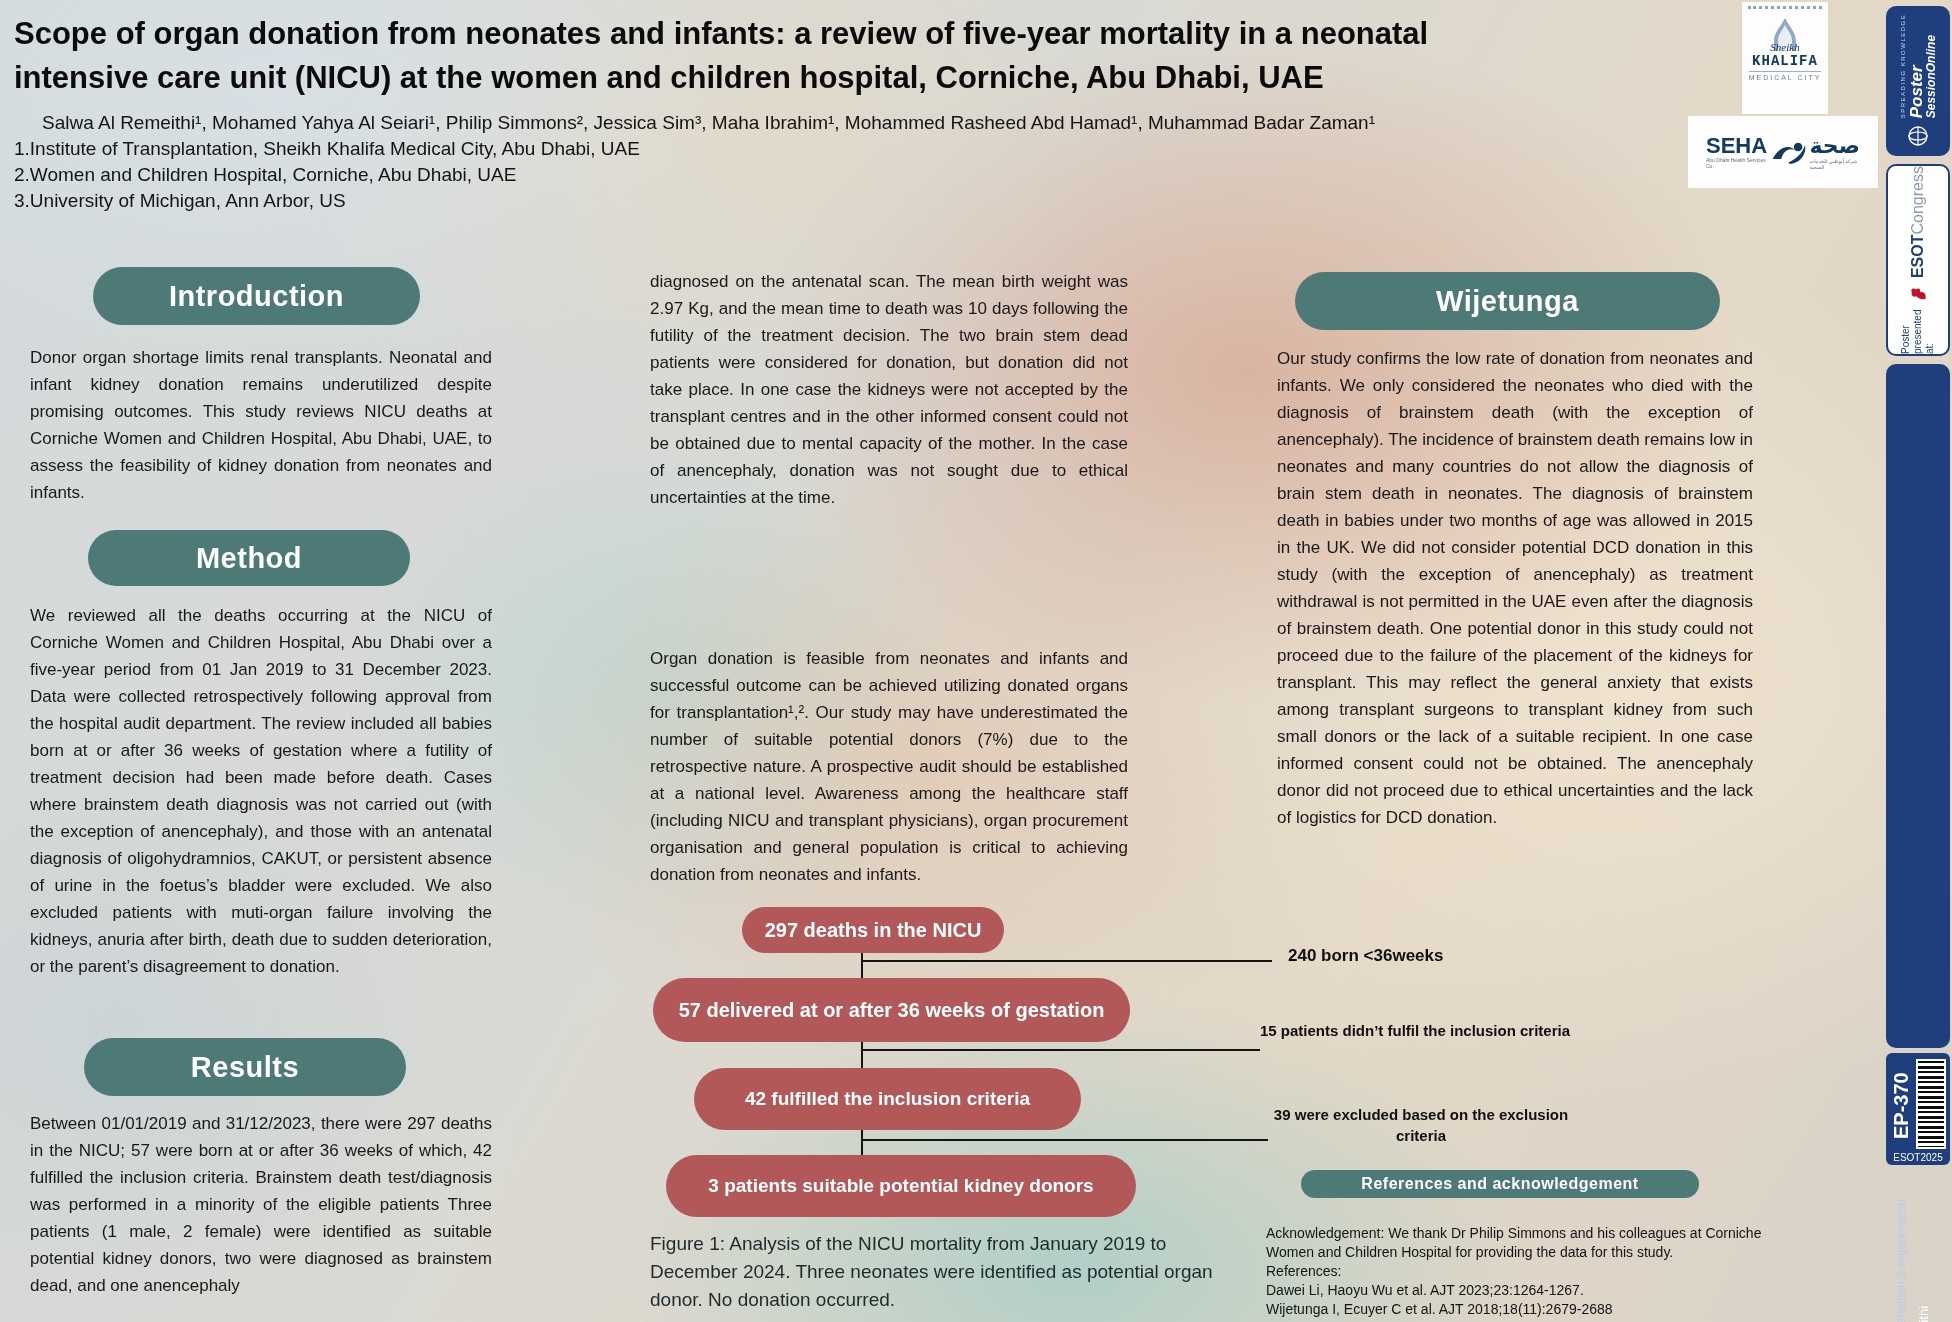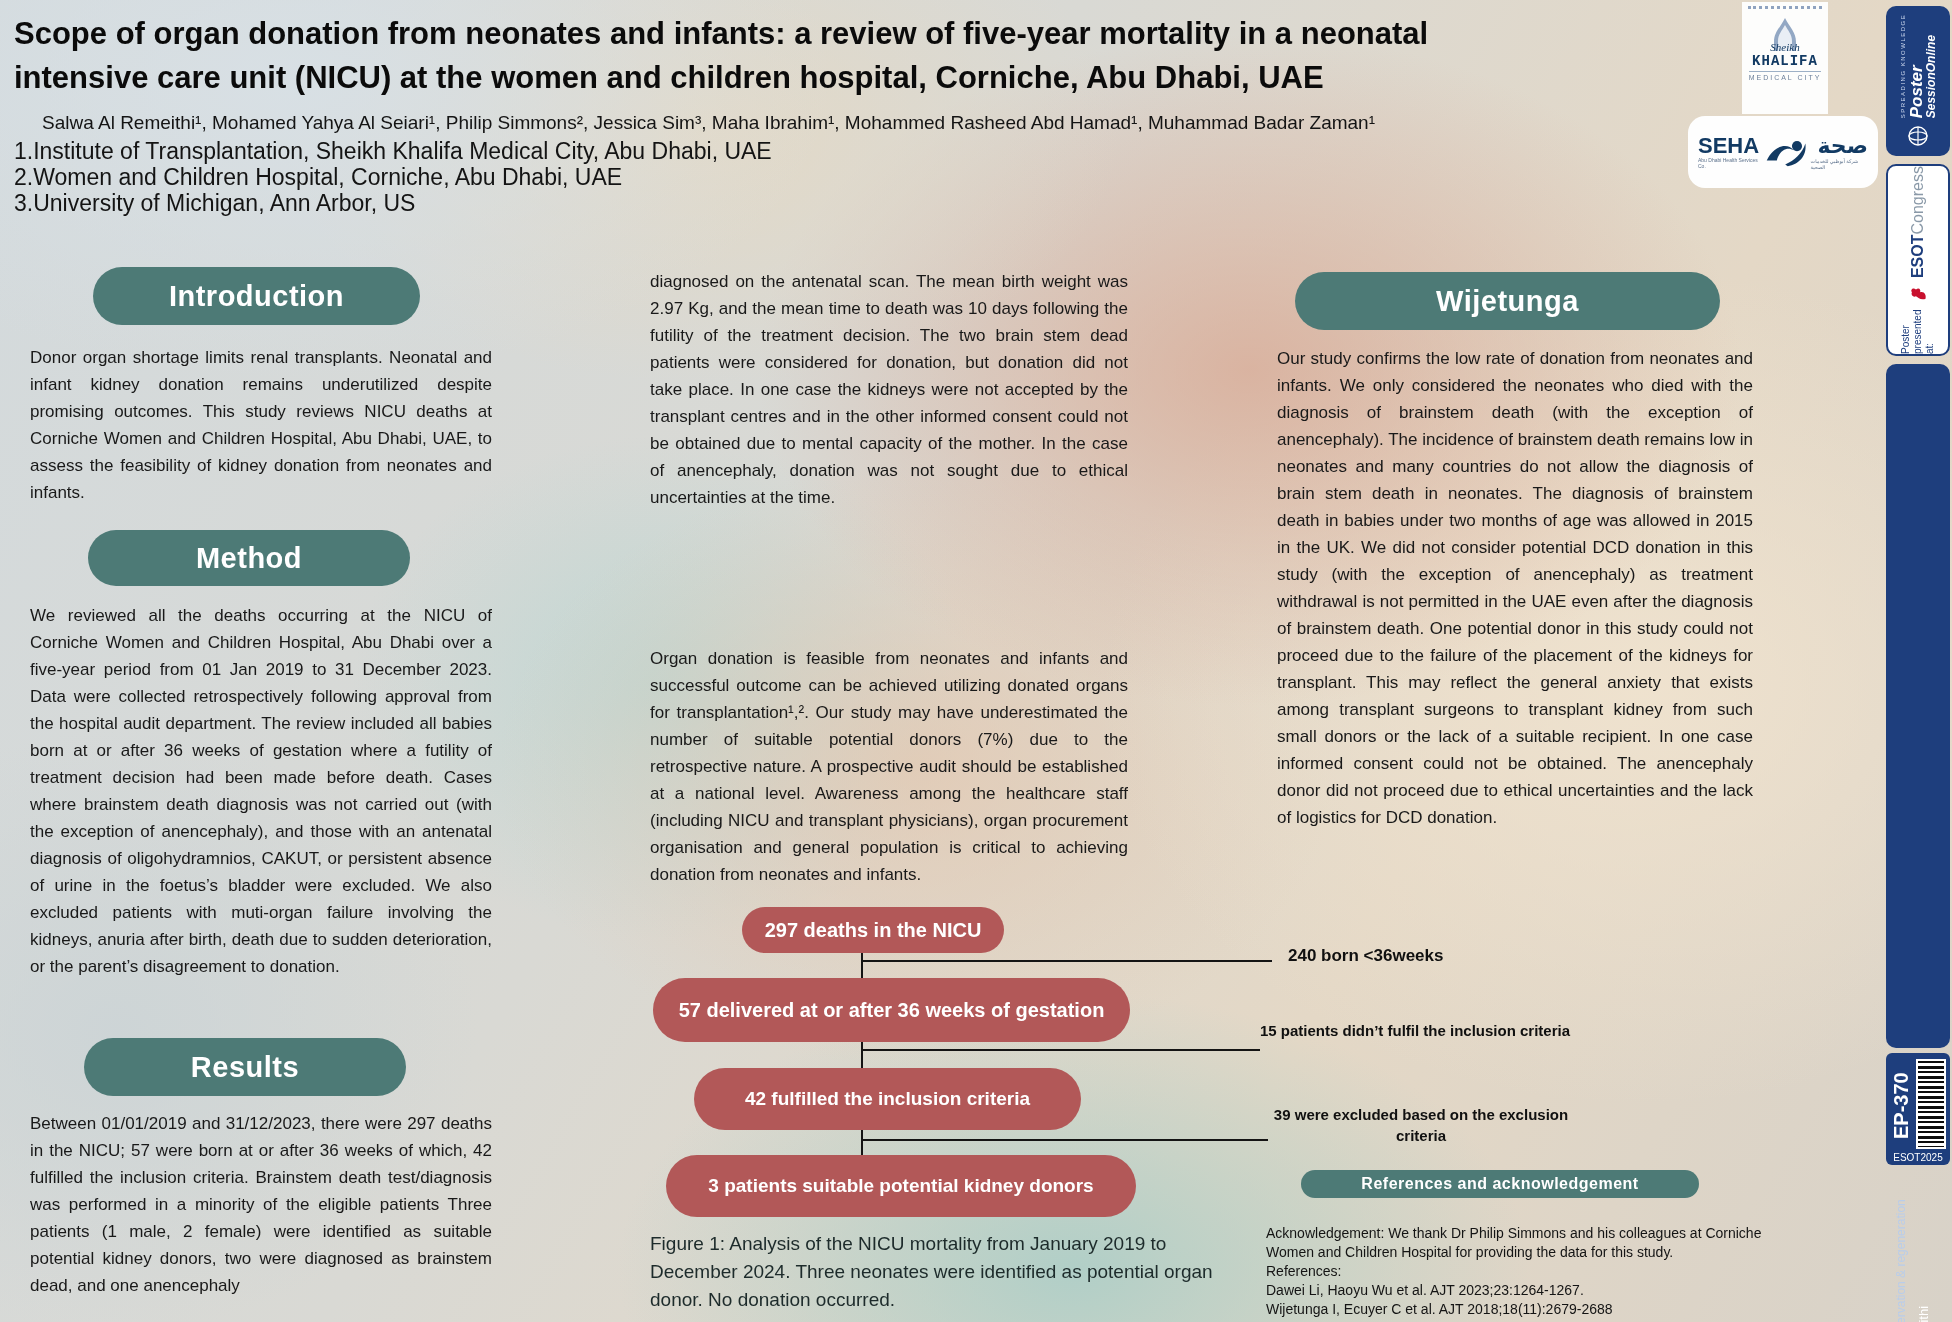--- a/index.html
+++ b/index.html
@@ -13,21 +13,21 @@
       radial-gradient(900px 700px at 84% 52%, rgba(240,227,207,.92), transparent 60%),
       radial-gradient(700px 500px at 47% 58%, rgba(228,199,174,.70), transparent 60%),
       radial-gradient(520px 420px at 34% 52%, rgba(186,214,211,.80), transparent 60%),
       radial-gradient(760px 460px at 55% 96%, rgba(168,205,199,.85), transparent 60%),
       radial-gradient(600px 500px at 6% 78%, rgba(204,212,214,.9), transparent 60%),
       linear-gradient(120deg,#d3dadd 0%,#d9d9d4 40%,#e4d8c6 70%,#d8d2c8 100%);
   }
   .abs{position:absolute;}
   .title{left:14px;top:12px;width:1690px;font-size:31px;line-height:44px;font-weight:700;color:#0b0b0b;}
   .authors{left:16px;top:112px;width:1660px;font-size:19px;color:#141414;margin-left:26px;}
-  .affil{left:14px;width:1200px;font-size:23px;color:#141414;}
+  .affil{left:14px;width:1200px;font-size:19px;color:#141414;}
   .pill{
     background:#4d7a76;color:#ffffff;border-radius:999px;
     display:flex;align-items:center;justify-content:center;
     font-weight:700;letter-spacing:.5px;
   }
   .hpill{font-size:29px;}
   .body-text{font-size:17px;line-height:27px;text-align:justify;color:#191919;}
   .flow-pill{
     background:#b25858;color:#ffffff;border-radius:999px;
     display:flex;align-items:center;justify-content:center;
@@ -36,21 +36,21 @@
   .conn{background:#141414;}
   .exc{font-weight:700;color:#101010;}
   .caption{font-size:19px;line-height:28px;color:#1d2b2b;}
   .ackblock{font-size:14px;line-height:19px;color:#141414;}
   
   .skmc{left:1742px;top:2px;width:86px;height:112px;background:#fdfdfc;display:flex;flex-direction:column;align-items:center;padding-top:4px;box-sizing:border-box;}
   .skmc-zig{width:74px;height:4px;border-top:3px dotted #8fa3c0;margin-bottom:2px;}
   .skmc-script{font-family:"Liberation Serif","DejaVu Serif",serif;font-style:italic;font-size:11px;color:#123a63;margin-top:-14px;}
   .skmc-name{font-family:Liberation Mono, monospace;font-size:14px;letter-spacing:1px;color:#123a63;font-weight:700;}
   .skmc-sub{font-size:7px;letter-spacing:2px;color:#6b7f99;margin-top:2px;border-top:1px solid #9db0c6;padding-top:2px;}
-  .seha{left:1688px;top:116px;width:190px;height:72px;background:#fefefe;display:flex;align-items:center;justify-content:space-between;padding:6px 10px;box-sizing:border-box;border-radius:17px;}
+  .seha{left:1688px;top:116px;width:190px;height:72px;background:#fefefe;display:flex;align-items:center;justify-content:space-between;padding:6px 18px;box-sizing:border-box;}
   .seha-en{display:flex;flex-direction:column;align-items:flex-start;}
   .seha-name{font-size:22px;font-weight:700;color:#123a63;line-height:22px;}
   .seha-sub{font-size:5px;color:#5c718c;}
   .seha-ar{display:flex;flex-direction:column;align-items:flex-end;}
   .seha-arname{font-size:22px;font-weight:700;color:#123a63;line-height:24px;}
   .seha-arsub{font-size:5px;color:#5c718c;}
   
   .sbox{left:1886px;width:64px;background:#1e3e7d;border-radius:10px;}
   .rot{position:absolute;left:0;transform:rotate(-90deg);transform-origin:0 0;}
   .pso-inner{width:150px;height:64px;top:150px;display:flex;align-items:center;justify-content:center;gap:6px;color:#fff;}

